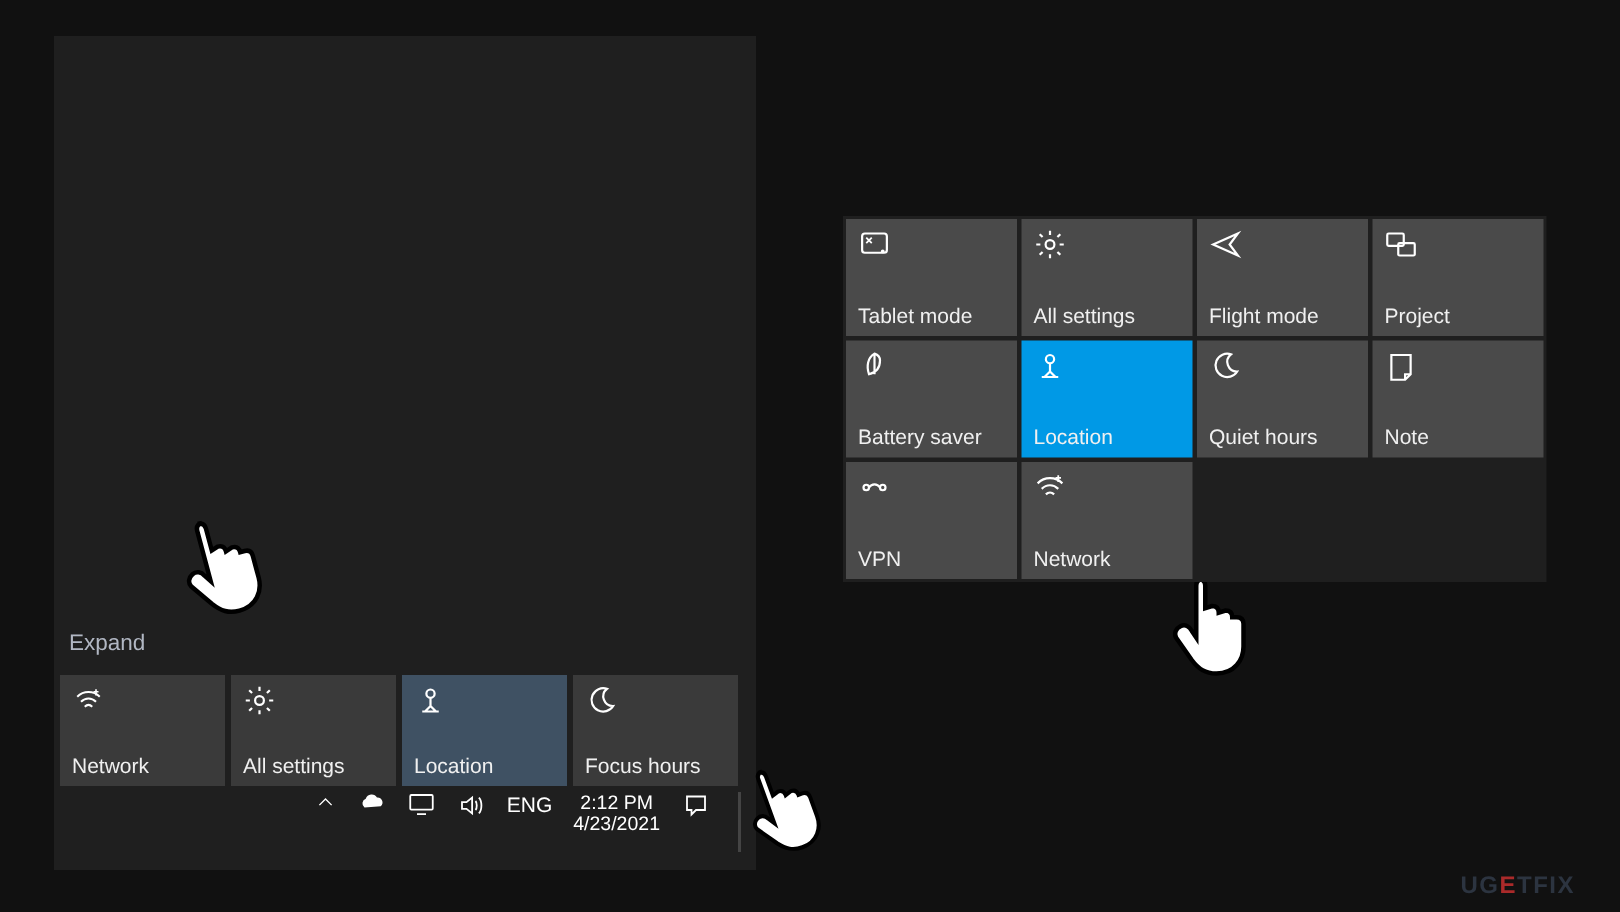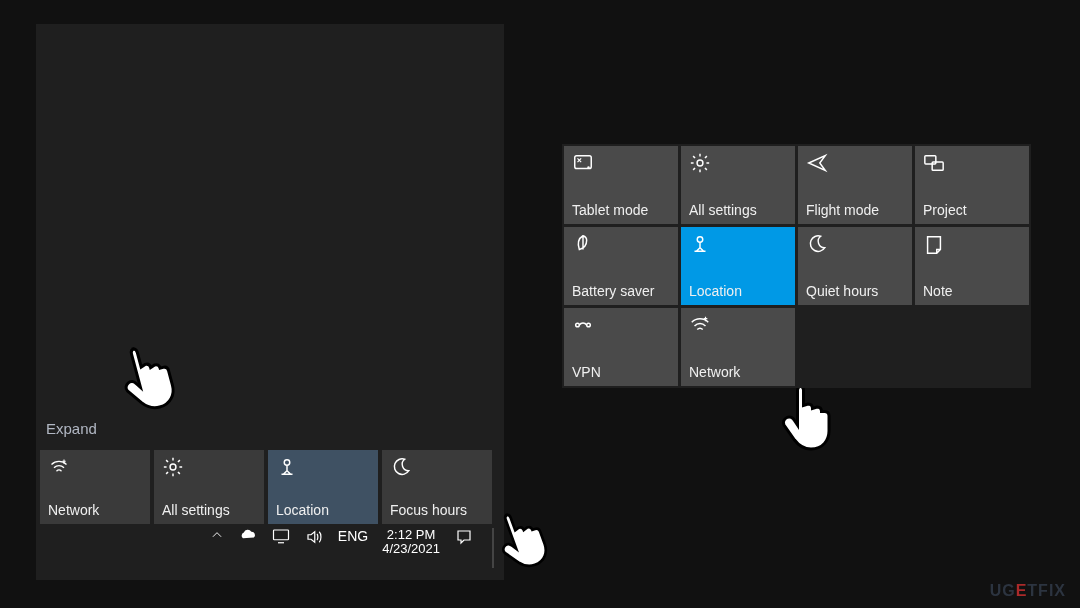--- a/index.html
+++ b/index.html
@@ -102,21 +102,21 @@
     flex-direction: column;
     justify-content: space-between;
     cursor: pointer;
   }
   .gtile.blue { background: #0099e6; }
   .gtile .icon { height: 22px; display:flex; align-items:center; }
   .gtile .label { font-size: 14px; color: #f0f0f0; }
   
   .watermark {
     position: absolute;
-    right: 14px;
+    right: 30px;
     bottom: 8px;
     font-size: 16px;
     letter-spacing: 1px;
     color: #2c3440;
     font-weight: 600;
   }
   .watermark .o { color:#aa2a2a; }
   
   .hand {
     position: absolute;

